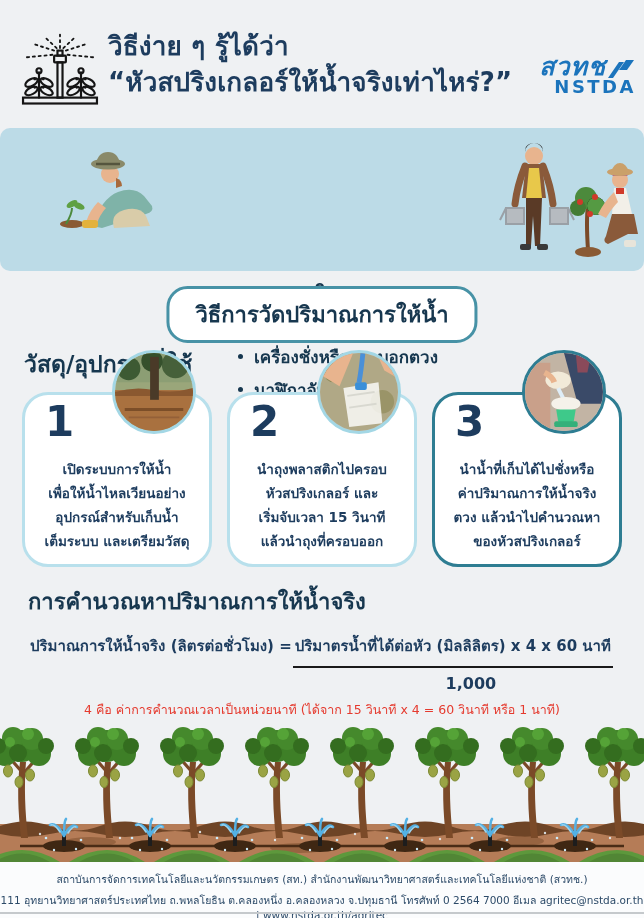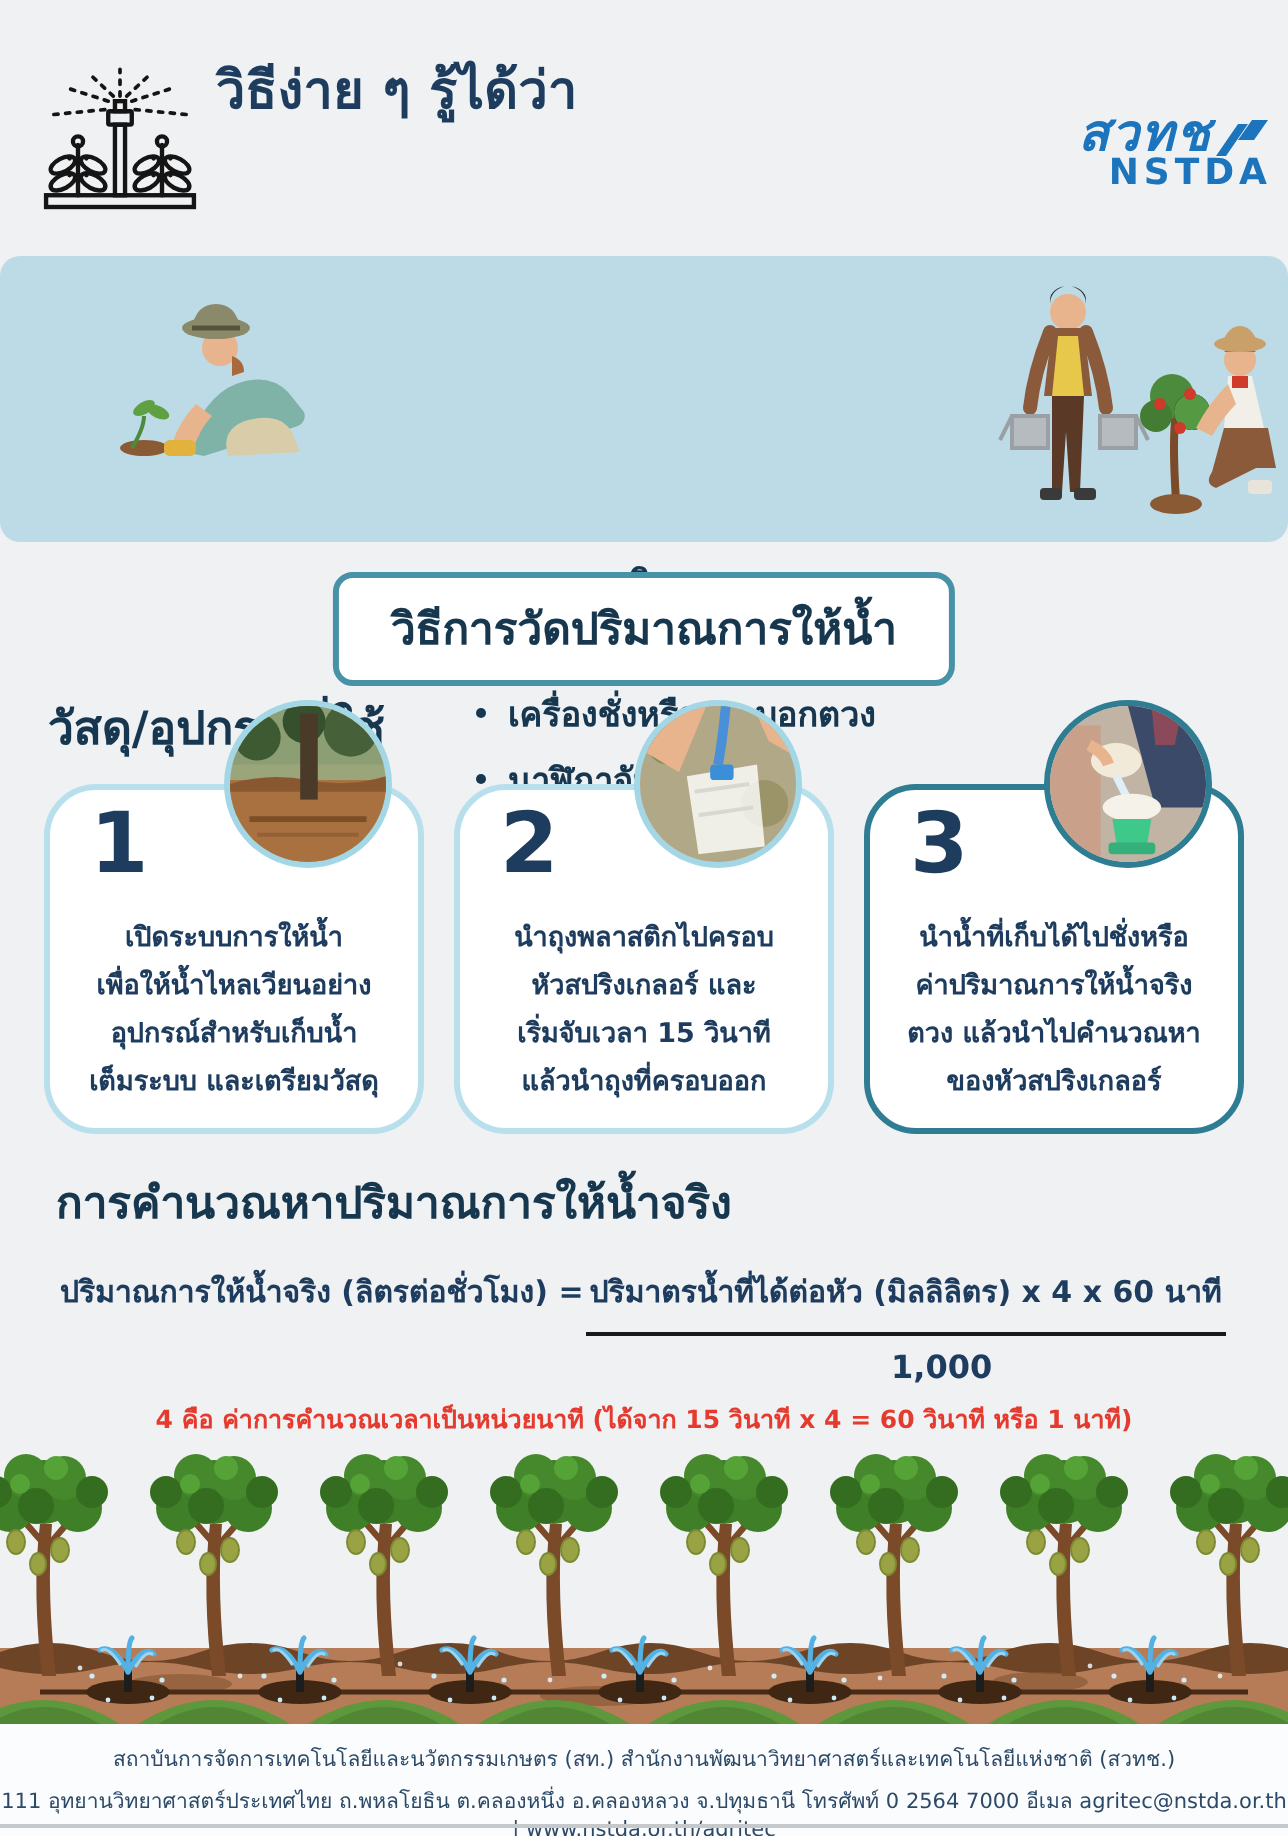--- a/index.html
+++ b/index.html
@@ -16,42 +16,42 @@
   
   .band{left:0;top:128px;width:644px;height:143px;background:#bcdbe7;border-radius:10px;}
   .band-title{left:24px;top:218px;font-size:23px;font-weight:bold;color:#16374f;}
   .bullets{left:238px;top:146px;}
   .bullet-row{display:flex;align-items:center;height:33px;}
   .bullet-dot{width:5px;height:5px;border-radius:50%;background:#16374f;margin-right:11px;flex:none;}
   .bullet-text{font-size:17px;font-weight:bold;color:#16374f;}
 
   
   .pill{left:50%;top:286px;transform:translateX(-50%);background:#ffffff;border:3px solid #4792a6;
-        border-radius:10px;padding:8px 26px;white-space:nowrap;}
+        border-radius:21px;padding:8px 26px;white-space:nowrap;}
   .pill-text{font-size:22px;font-weight:bold;color:#17374f;}
 
   
   .card{top:392px;width:184px;height:169px;background:#ffffff;border-radius:26px;border:3px solid #b8e0ec;}
   .card.c1{left:22px;} .card.c2{left:227px;} .card.c3{left:432px;border-color:#2e7d92;}
   .step-num{position:absolute;left:20px;top:6px;font-size:42px;font-weight:bold;color:#1d3c5e;line-height:1;}
   .step-text{position:absolute;left:0;top:62px;width:100%;text-align:center;color:#1d3c5e;
              font-size:13.5px;font-weight:600;line-height:24px;}
   .step-text span{display:block;}
   .photo{top:350px;width:78px;height:78px;border-radius:50%;border:3px solid #a3d7e5;overflow:hidden;background:#ccc;}
   .photo.p1{left:112px;} .photo.p2{left:317px;} .photo.p3{left:522px;border-color:#2e7d92;}
   .photo svg{display:block;width:100%;height:100%;}
 
   
   .calc-heading{left:28px;top:584px;font-size:22px;font-weight:bold;color:#17374f;}
   .formula-row{left:30px;top:632px;display:flex;align-items:flex-start;gap:1px;}
   .formula-lhs{font-size:15px;font-weight:600;color:#1d3c5e;padding-top:2px;}
   .fraction{display:flex;flex-direction:column;align-items:center;}
   .numerator{font-size:15px;font-weight:600;color:#1d3c5e;padding:2px 2px 8px 2px;border-bottom:2.5px solid #1a1a1a;}
   .denominator{font-size:16px;font-weight:600;color:#1d3c5e;padding-top:6px;margin-left:36px;}
-  .calc-note{left:0;top:700px;width:644px;text-align:center;font-size:12.5px;font-weight:700;color:#e53a2e;}
+  .calc-note{left:0;top:700px;width:644px;text-align:center;font-size:12.5px;font-weight:400;color:#e53a2e;}
 
   
   .orchard{left:0;top:722px;width:644px;height:140px;}
   .footer{left:0;top:862px;width:644px;height:68px;background:#fbfcfd;}
   .footer-line{position:absolute;left:0;width:644px;text-align:center;color:#2c4a68;font-size:10.5px;}
   .fl1{top:9px;} .fl2{top:30px;}
   .footer-rule{position:absolute;left:0;top:50px;width:644px;height:1.5px;background:#c5c9cc;}
 </style>
 </head>
 <body>
@@ -97,20 +97,21 @@
         <circle cx="70" cy="66" r="1.4"></circle>
           <circle cx="80" cy="66" r="1.4"></circle>
         <circle cx="70" cy="56" r="1.4"></circle>
           <circle cx="80" cy="56" r="1.4"></circle>
       </g>
     </svg>
   </div>
 
   <div class="abs" style="left:108px;top:28px;">
     <div class="hdr-title">วิธีง่าย ๆ รู้ได้ว่า</div>
+    <div class="hdr-title">“หัวสปริงเกลอร์ให้น้ำจริงเท่าไหร่?”</div>
   </div>
 
   <div class="abs logo" style="left:510px;top:8px;width:126px;margin-top:48px;">
     <div style="position:relative;">
       <svg class="abs" style="right:0;top:0;" width="30" height="24" viewBox="0 0 30 24">
         <path d="M2,22 L13,6 L18,6 L7,22 Z" fill="#1b74bc"></path>
         <path d="M13,14 L20,4 L28,4 L21,14 Z" fill="#1b74bc"></path>
       </svg>
       <div class="logo-thai" style="padding-right:30px;">สวทช</div>
       <div class="logo-latin">NSTDA</div>

